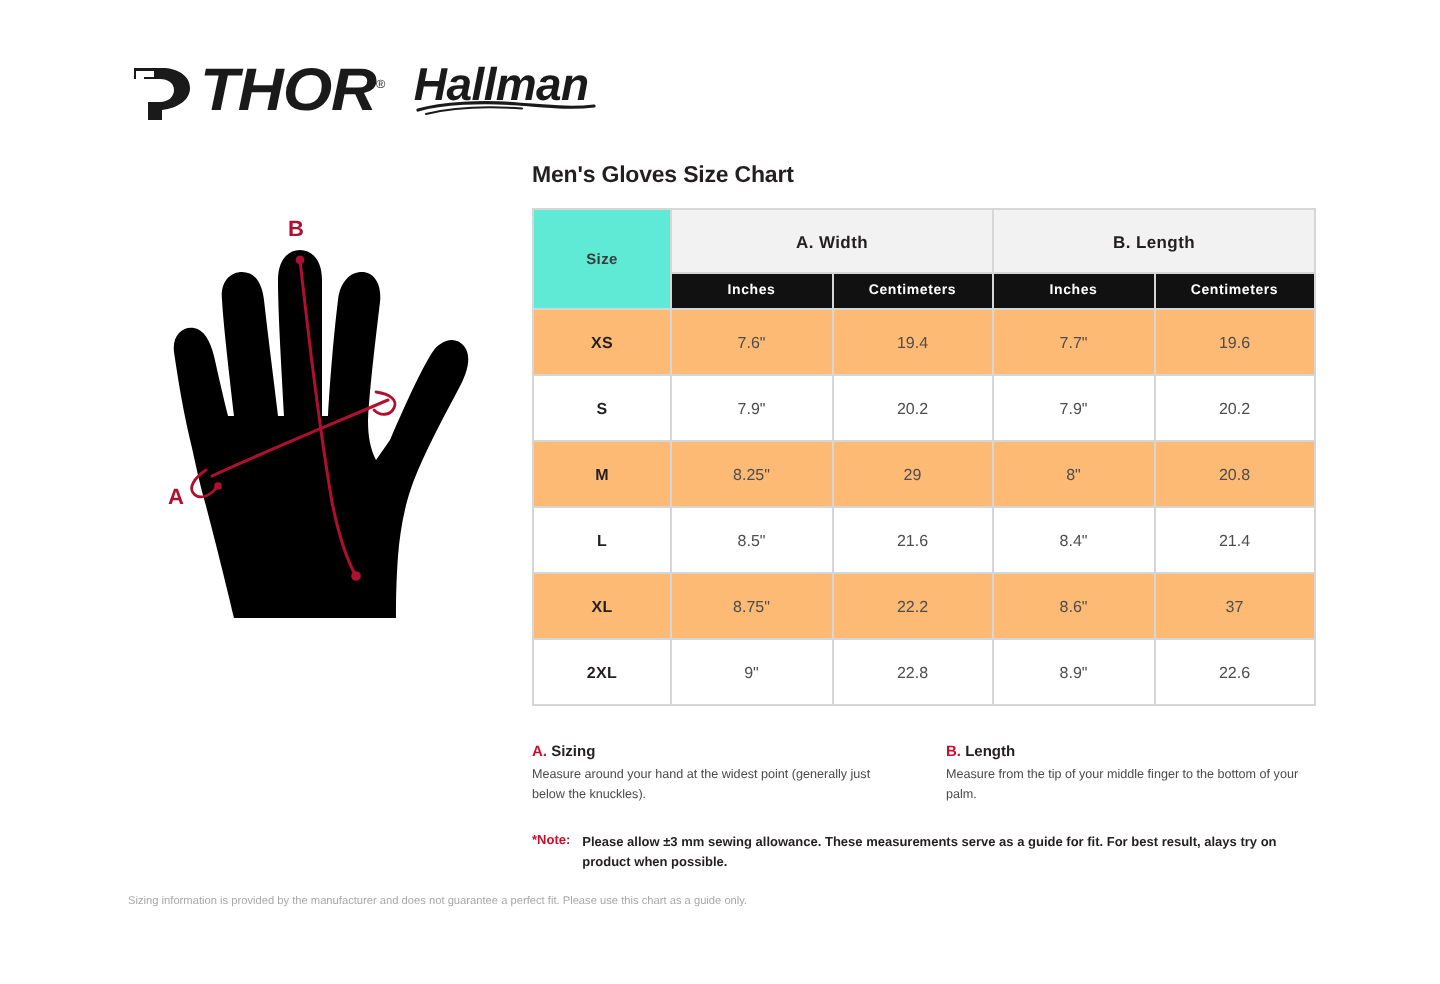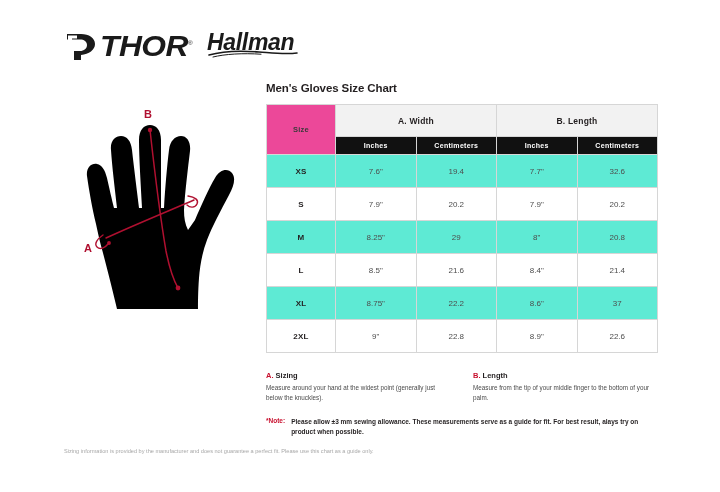--- a/index.html
+++ b/index.html
@@ -93,21 +93,21 @@
     border-collapse: collapse;
     width: 392px;
     table-layout: fixed;
   }
   #size-table th, #size-table td {
     border: 1px solid #d6d6d6;
     text-align: center;
     vertical-align: middle;
   }
   th.size-head {
-    background: #ec4899;
+    background: #5eead4;
     font-size: 7.5px;
     font-weight: bold;
     color: #3a3a3a;
     letter-spacing: 0.2px;
     width: 66px;
     height: 47px;
   }
   th.group-head {
     background: #f2f2f2;
     font-size: 8.5px;
@@ -130,21 +130,21 @@
     font-size: 8px;
     color: #4d4d4d;
   }
   #size-table tbody td.size-cell {
     font-weight: bold;
     font-size: 8px;
     color: #231f20;
     letter-spacing: 0.2px;
   }
   #size-table tbody tr.shade td {
-    background: #5eead4;
+    background: #fdba74;
   }
   #size-table tbody tr.plain td {
     background: #ffffff;
   }
 
   
   #measure-section { margin-top: 18px; }
   #measure-title {
     font-size: 11.5px;
     font-weight: bold;
@@ -288,21 +288,21 @@
         <th class="unit-head">Inches</th>
         <th class="unit-head">Centimeters</th>
       </tr>
     </thead>
     <tbody>
       <tr class="shade">
         <td class="size-cell">XS</td>
         <td>7.6"</td>
         <td>19.4</td>
         <td>7.7"</td>
-        <td>32.6</td>
+        <td>19.6</td>
       </tr>
       <tr class="plain">
         <td class="size-cell">S</td>
         <td>7.9"</td>
         <td>20.2</td>
         <td>7.9"</td>
         <td>20.2</td>
       </tr>
       <tr class="shade">
         <td class="size-cell">M</td>

